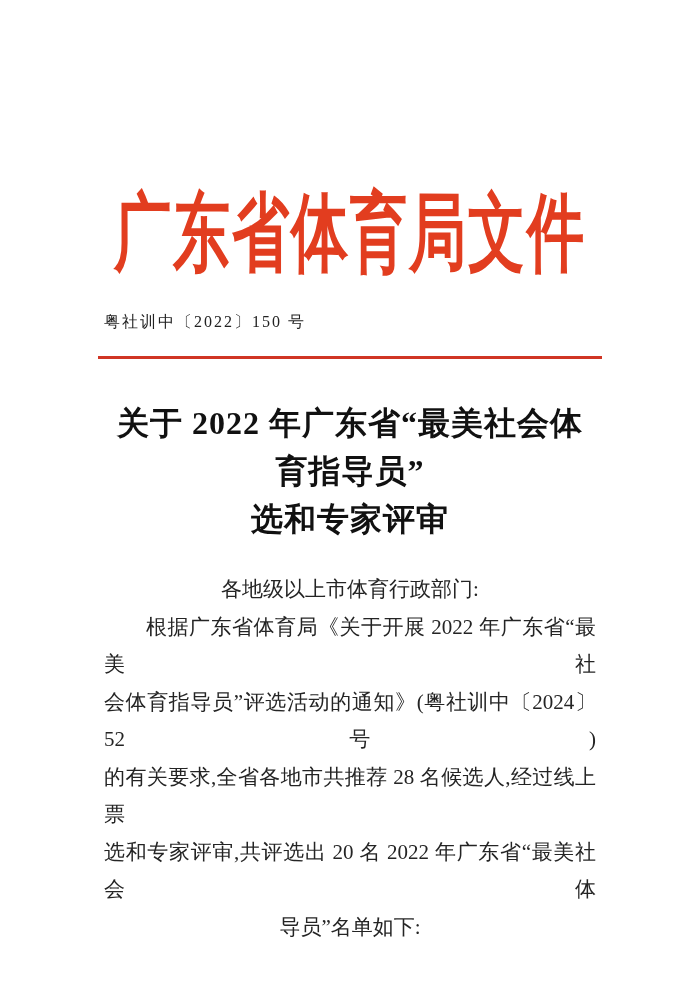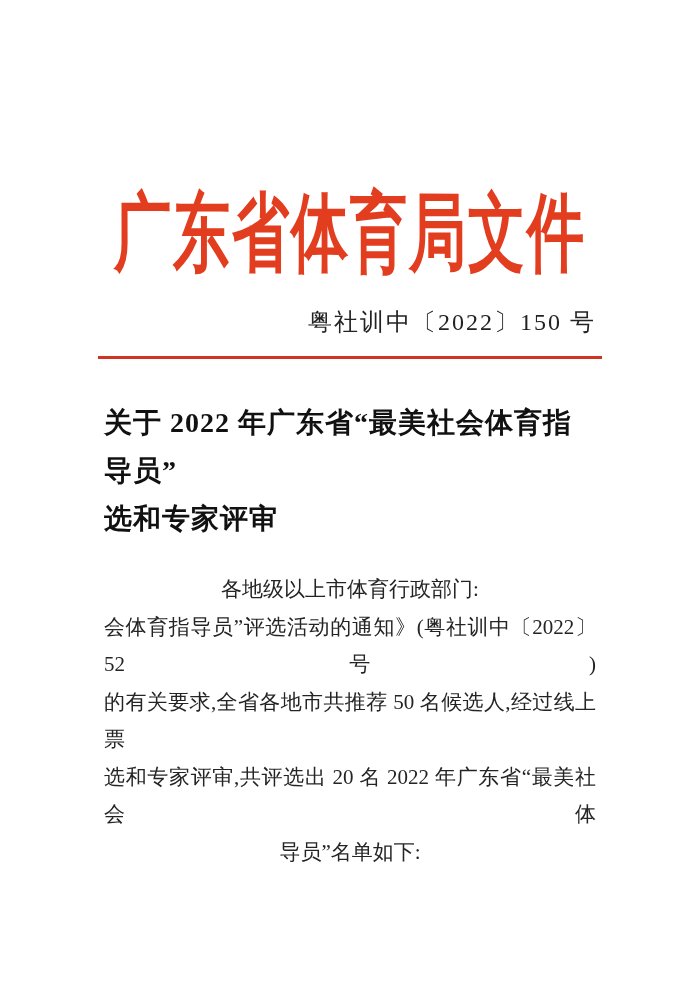--- a/index.html
+++ b/index.html
@@ -34,37 +34,38 @@
     font-weight: bold;
     letter-spacing: 2px;
     color: #e23d1f;
     white-space: nowrap;
     transform: scaleY(1.5);
     transform-origin: center;
   }
   
   .doc-number {
     margin-top: 26px;
-    text-align: right;
-    font-size: 24px;
+    text-align: left;
+    font-size: 16px;
     letter-spacing: 2px;
     line-height: 28px;
     color: #222222;
   }
   
   .red-rule {
     margin: 20px -6px 0 -6px;
     height: 3px;
     background: #d03524;
   }
   
   .doc-title {
     margin-top: 40px;
+    text-align: center;
     font-weight: bold;
-    font-size: 28px;
+    font-size: 32px;
     line-height: 48px;
     color: #111111;
     letter-spacing: 1px;
   }
   
   .body-block {
     margin-top: 28px;
     font-size: 21px;
     line-height: 37.5px;
     color: #242424;
@@ -97,21 +98,22 @@
 
     <div class="red-rule"></div>
 
     <div class="doc-title">
       <div>关于 2022 年广东省“最美社会体育指导员”</div>
       <div>选和专家评审</div>
     </div>
 
     <div class="body-block">
       <div class="body-line">各地级以上市体育行政部门:</div>
-      <div class="body-line jline">会体育指导员”评选活动的通知》(粤社训中〔2022〕52 号)</div>
-      <div class="body-line jline">的有关要求,全省各地市共推荐 50 名候选人,经过线上票</div>
+      <div class="body-line jline indent">根据广东省体育局《关于开展 2022 年广东省“最美社</div>
+      <div class="body-line jline">会体育指导员”评选活动的通知》(粤社训中〔2024〕52 号)</div>
+      <div class="body-line jline">的有关要求,全省各地市共推荐 28 名候选人,经过线上票</div>
       <div class="body-line jline">选和专家评审,共评选出 20 名 2022 年广东省“最美社会体</div>
       <div class="body-line">导员”名单如下:</div>
 
     </div>
 
   </div>
 </div>
 
 </body></html>

